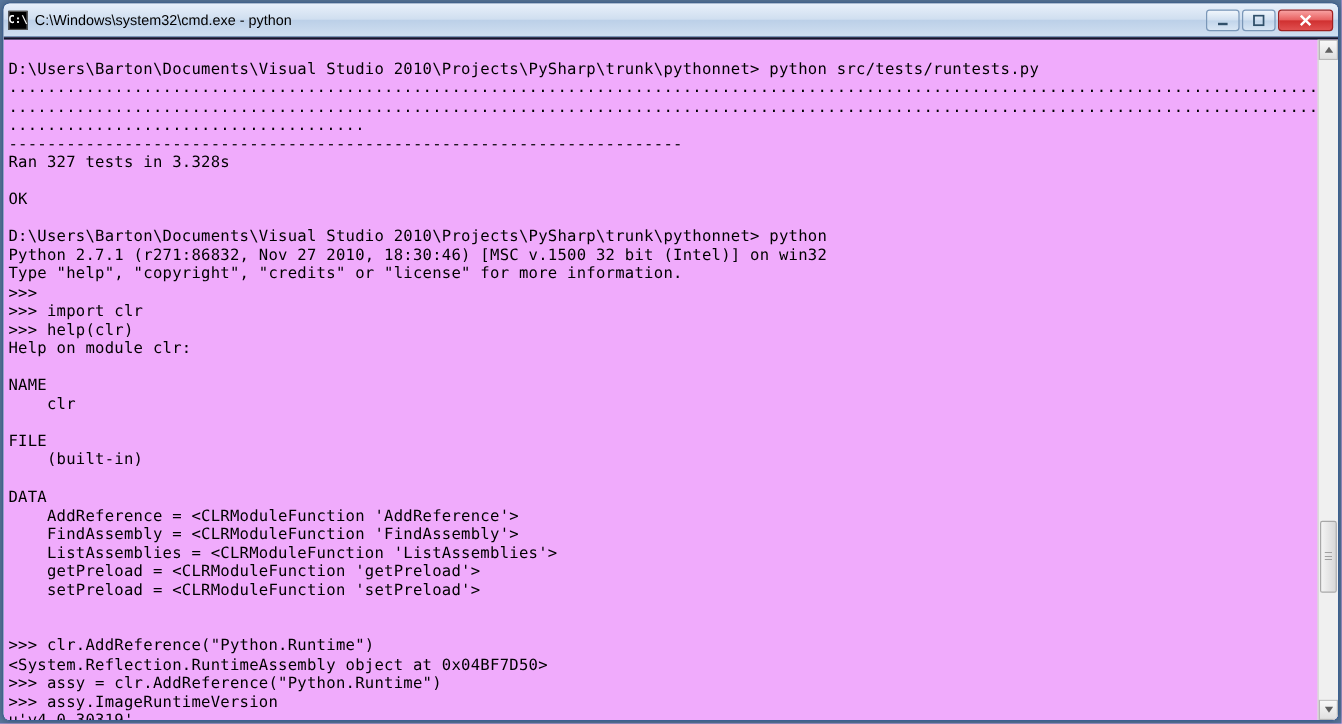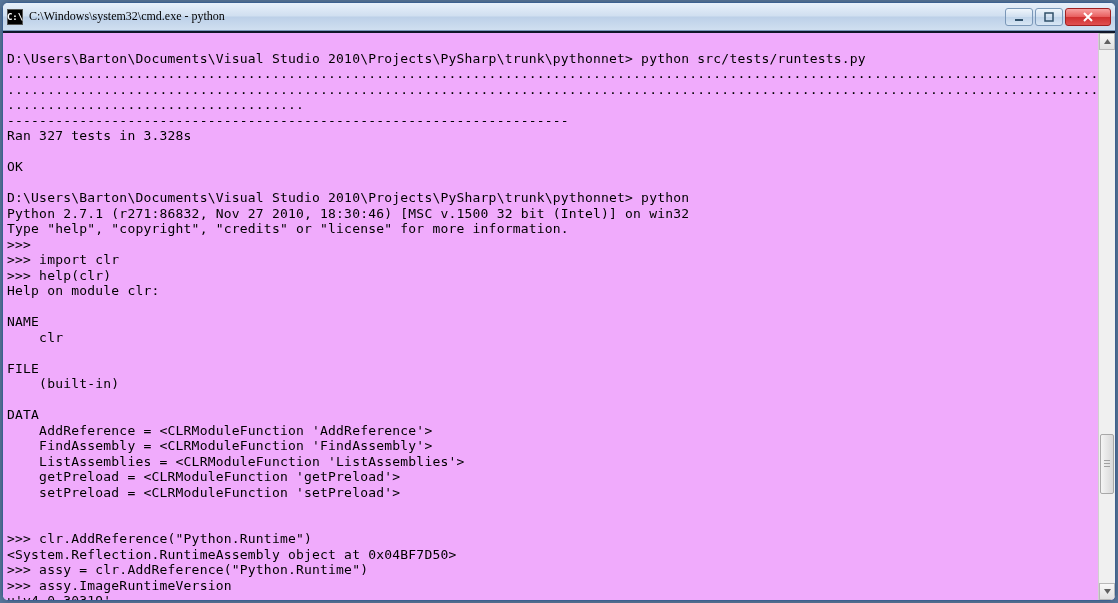--- a/index.html
+++ b/index.html
@@ -44,21 +44,20 @@
       background: #000;
       color: #fff;
       border: 1px solid #555;
     }
     .titlebar-text {
       flex: 1;
       font-size: 12px;
       color: #000;
       white-space: nowrap;
       overflow: hidden;
-      font-family: Liberation Serif, serif;
     }
     .window-controls {
       display: flex;
       gap: 2px;
     }
     .win-btn {
       width: 28px;
       height: 18px;
       border: 1px solid #7a97b8;
       border-radius: 3px;

